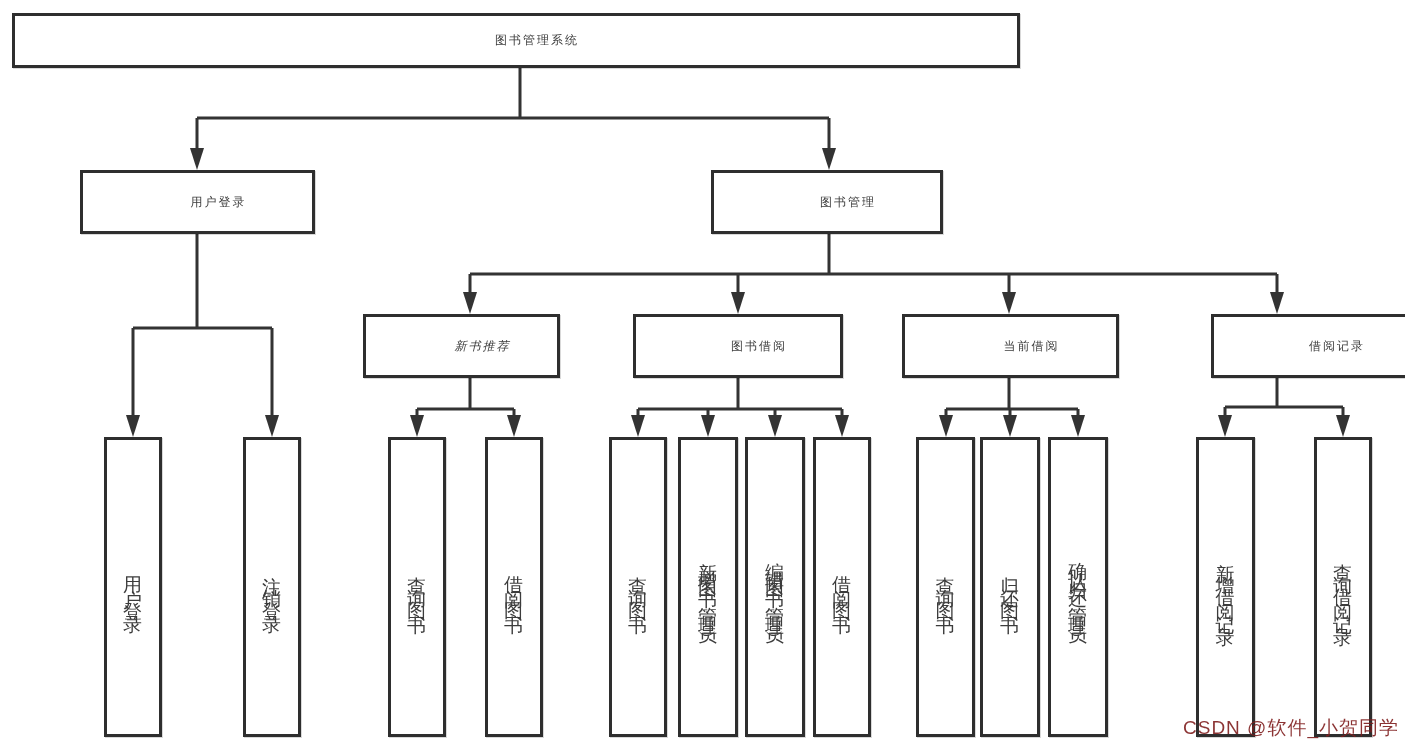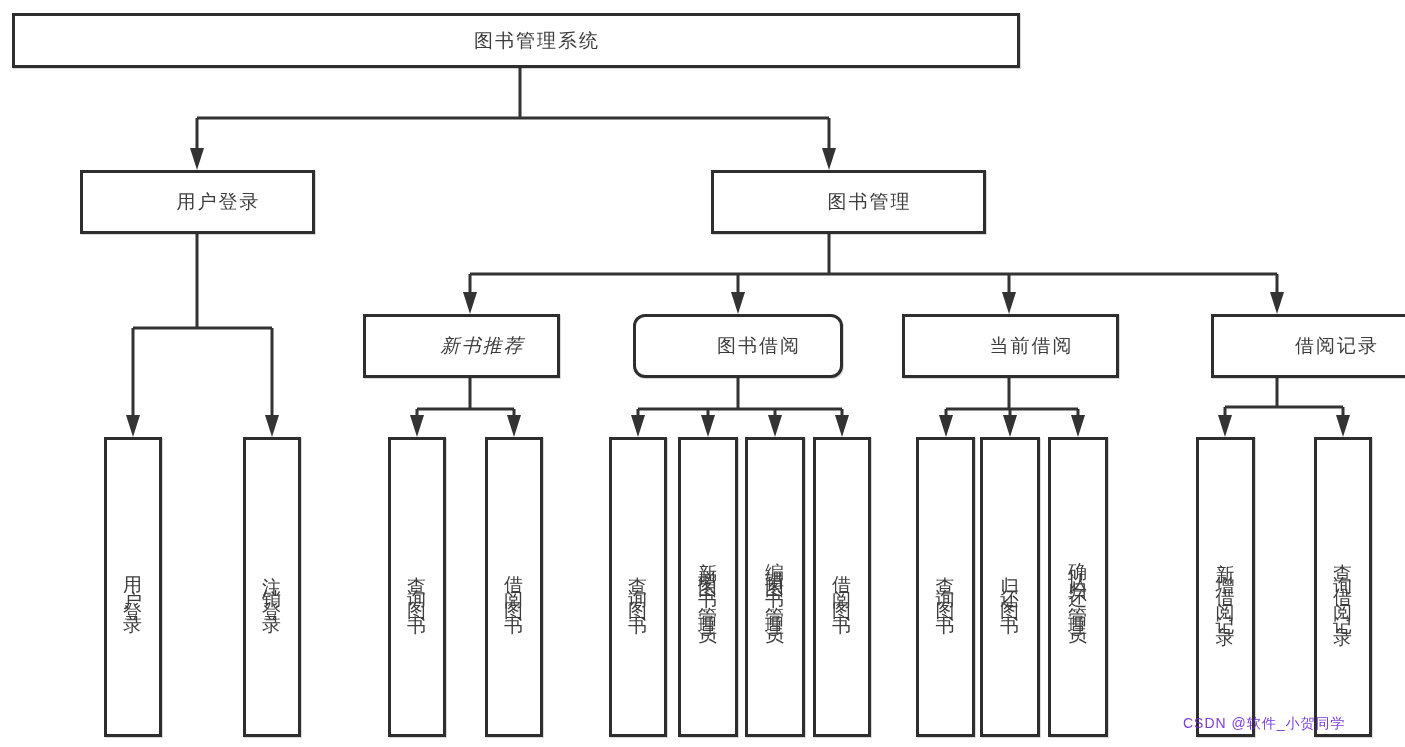--- a/index.html
+++ b/index.html
@@ -20,36 +20,36 @@
   }
   .node {
     position: absolute;
     background: #ffffff;
     border: 3px solid #2e2e2e;
     display: flex;
     align-items: center;
     justify-content: center;
     box-shadow: 1px 1px 0 rgba(0,0,0,0.15);
   }
-  .hnode { font-size: 19px; letter-spacing: 2px; padding-left: 42px; }
+  .hnode { font-size: 12px; letter-spacing: 2px; padding-left: 42px; }
   .vnode span.lbl {
     writing-mode: vertical-rl;
     text-orientation: mixed;
     font-size: 19px;
     line-height: 1;
     letter-spacing: 13px;
     white-space: nowrap;
   }
   .vnode.sp9 span.lbl { letter-spacing: 9px; }
   .watermark {
     position: absolute;
     left: 1183px;
     top: 715px;
-    font-size: 14px;
-    color: #6d28d9;
+    font-size: 19px;
+    color: #7f1d1d;
     letter-spacing: 1px;
     white-space: nowrap;
     z-index: 5;
     opacity: 0.9;
   }
 </style>
 </head>
 <body>
 
 <div class="canvas">
@@ -112,28 +112,28 @@
     </g>
   </svg>
 
   <div class="node hnode" style="left:12px; top:13px; width:1008px; height:55px;">
     <span class="lbl">图书管理系统</span>
   </div>
 
   <div class="node hnode" style="left:80px; top:170px; width:235px; height:64px;">
     <span class="lbl">用户登录</span>
   </div>
-  <div class="node hnode" style="left:711px; top:170px; width:275px; height:64px;justify-content:center;">
+  <div class="node hnode" style="left:711px; top:170px; width:232px; height:64px;justify-content:center;">
     <span class="lbl">图书管理</span>
   </div>
 
   <div class="node hnode" style="left:363px; top:314px; width:197px; height:64px;font-style:italic;">
     <span class="lbl">新书推荐</span>
   </div>
-  <div class="node hnode" style="left:633px; top:314px; width:210px; height:64px;border-radius:12px;">
+  <div class="node hnode" style="left:633px; top:314px; width:210px; height:64px;">
     <span class="lbl">图书借阅</span>
   </div>
   <div class="node hnode" style="left:902px; top:314px; width:217px; height:64px;">
     <span class="lbl">当前借阅</span>
   </div>
   <div class="node hnode" style="left:1172px; top:314px; width:210px; height:64px;margin-left:39px;">
     <span class="lbl">借阅记录</span>
   </div>
 
   <div class="node vnode" style="left:104px; top:437px; width:58px; height:300px;">

